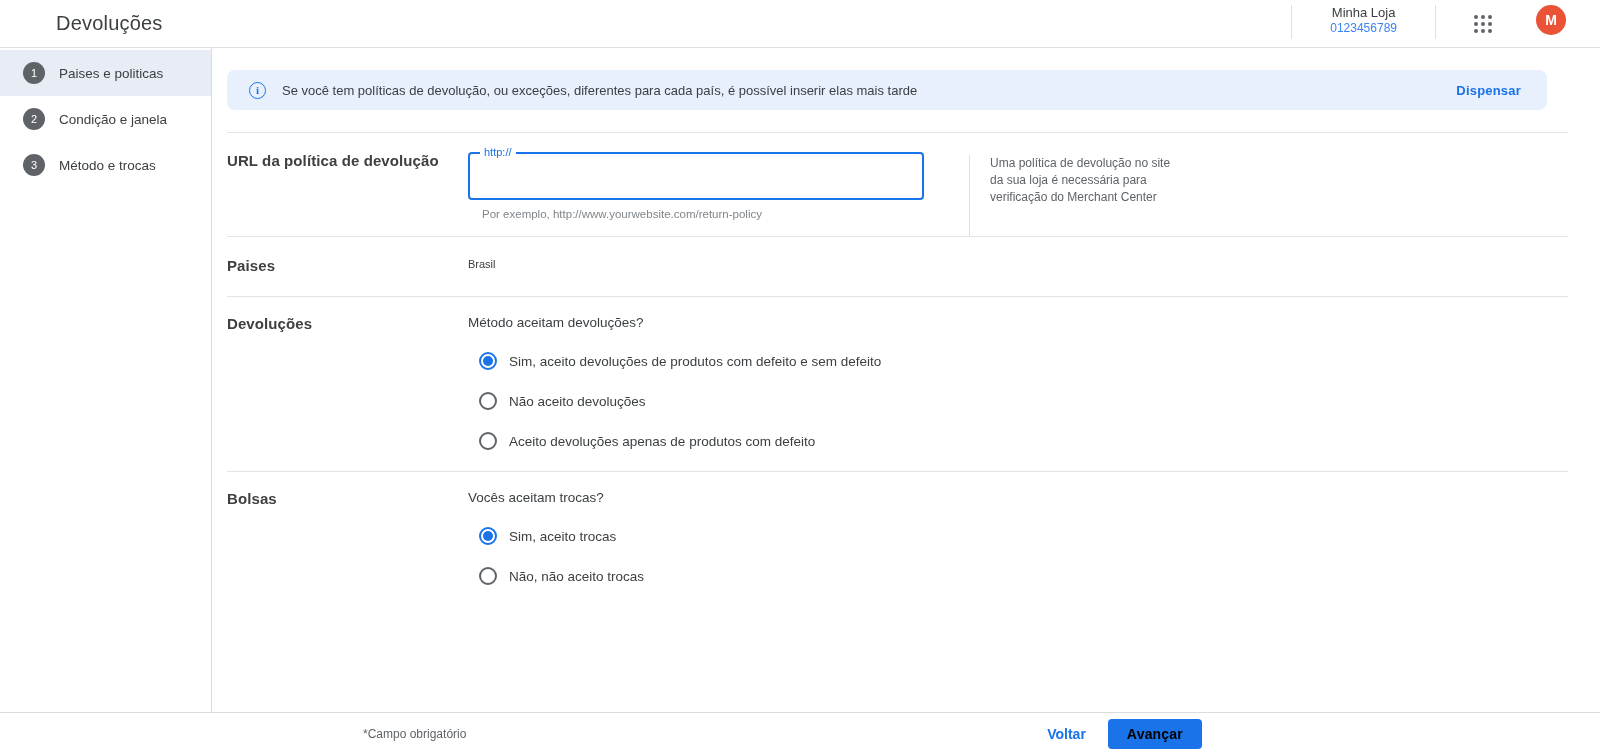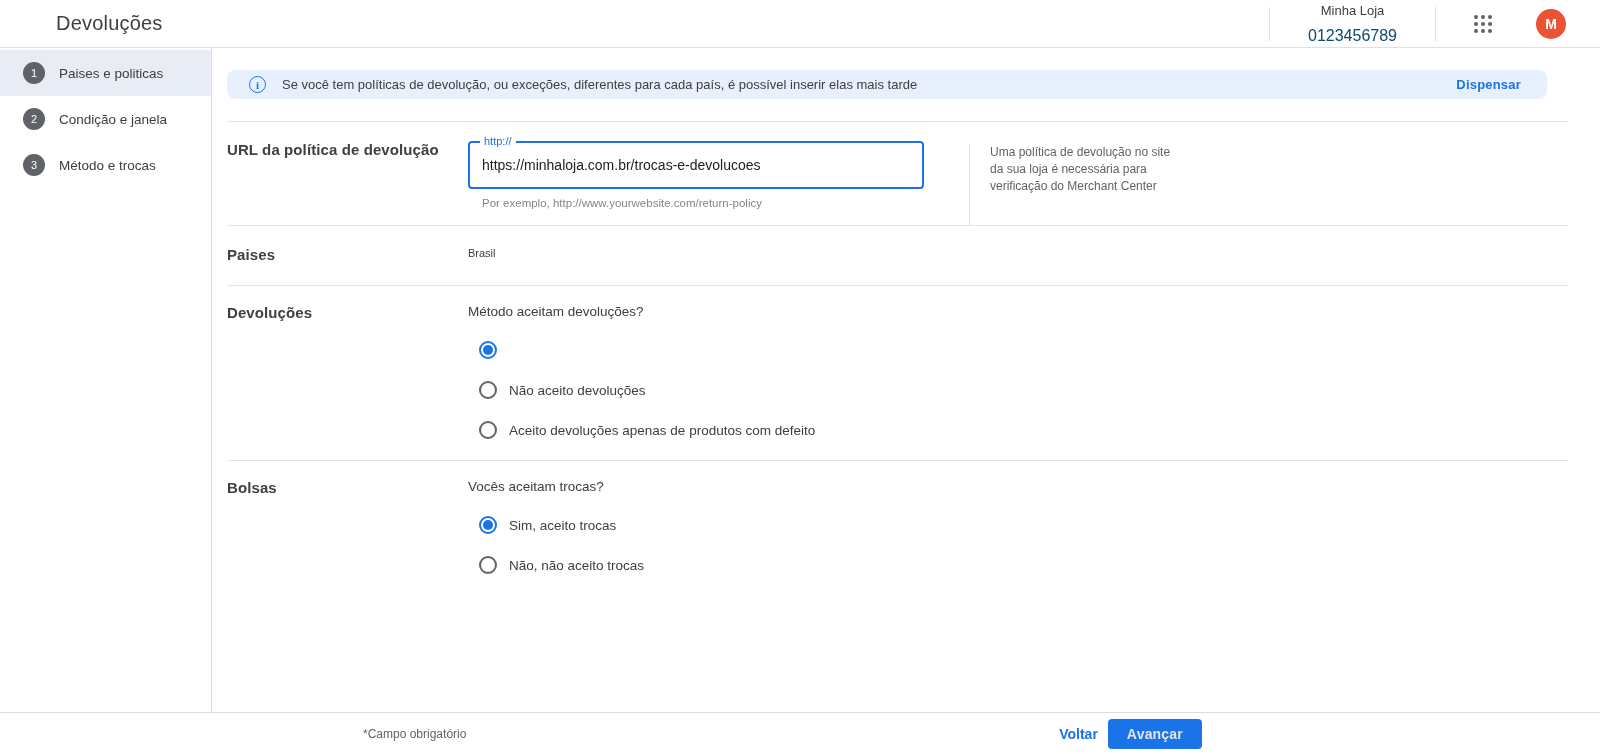--- a/index.html
+++ b/index.html
@@ -3,25 +3,25 @@
 <meta charset="utf-8">
 <style>
   * { margin:0; padding:0; box-sizing:border-box; }
   html,body { width:1600px; height:754px; background:#fff;
     font-family:"Liberation Sans", sans-serif; color:#3c4043; overflow:hidden; }
 
   
   .header { height:48px; display:flex; align-items:center; background:#fff;
     border-bottom:1px solid #e0e0e0; }
   .app-title { margin-left:56px; font-size:20px; color:#3c4043; letter-spacing:.2px; }
-  .header-right { margin-left:auto; display:flex; align-items:center; margin-right:34px;gap:20px; }
+  .header-right { margin-left:auto; display:flex; align-items:flex-start; margin-right:34px;gap:20px; }
   .v-div { width:1px; height:34px; background:#e0e0e0; }
   .account { text-align:center; padding:0 18px; cursor:pointer; }
   .account-name { font-size:13px; color:#3c4043; }
-  .account-id { font-size:16px; color:#0c4a6e; margin-top:9px; }
+  .account-id { font-size:12px; color:#3b82f6; margin-top:1px; }
   .apps-btn { padding:10px 16px 10px 18px; cursor:pointer; }
   .apps-grid { width:18px; height:18px; position:relative; }
   .apps-grid::before { content:""; position:absolute; left:0; top:0;
     width:4px; height:4px; border-radius:50%; background:#5f6368;
     box-shadow:7px 0 0 #5f6368,14px 0 0 #5f6368,
                0 7px 0 #5f6368,7px 7px 0 #5f6368,14px 7px 0 #5f6368,
                0 14px 0 #5f6368,7px 14px 0 #5f6368,14px 14px 0 #5f6368; }
   .avatar { width:30px; height:30px; border-radius:50%; background:#ea5335; color:#fff;
     font-size:14px; font-weight:700; display:flex; align-items:center; justify-content:center;
     margin-left:8px; cursor:pointer; }
@@ -33,21 +33,21 @@
   .step.active { background:#e7ecf5; }
   .step-circle { width:22px; height:22px; border-radius:50%; background:#5f6368; color:#fff;
     font-size:11px; display:flex; align-items:center; justify-content:center;
     margin-right:14px; flex:0 0 22px; }
   .step-label { font-size:13.5px; color:#3c4043; }
 
   .content { flex:1; padding-left:15px; overflow:hidden; display:flex; flex-direction:column; }
 
   
   .banner-wrap { margin-right:32px; padding-bottom:22px; border-bottom:1px solid #e4e4e4; }
-  .banner { margin-top:22px; margin-right:21px; height:29px; background:#e8f0fe;
+  .banner { margin-top:22px; margin-right:21px; height:40px; background:#e8f0fe;
     border-radius:8px; display:flex; align-items:center; padding:0 26px 0 22px; }
   .info-icon { width:17px; height:17px; border:1.5px solid #1a73e8; border-radius:50%;
     color:#1a73e8; font-size:11px; font-weight:700; display:flex; align-items:center;
     justify-content:center; flex:0 0 17px; }
   .info-icon::after { content:"i"; font-family:"Liberation Serif", serif; }
   .banner-msg { margin-left:16px; font-size:13px; color:#3c4043; }
   .banner-dismiss { margin-left:auto; color:#1a73e8; font-size:13px; font-weight:700;
     cursor:pointer; letter-spacing:.2px; }
 
   
@@ -85,21 +85,21 @@
     width:10px; height:10px; border-radius:50%; background:#1a73e8; }
   .radio-label { margin-left:12px; font-size:13.5px; color:#3c4043; }
 
   
   .footer { height:42px; border-top:1px solid #dadce0; background:#fff; display:flex;
     align-items:center; padding-left:363px; }
   .required-note { font-size:12px; color:#5f6368; }
   .footer-actions { margin-left:auto; margin-right:398px; display:flex; align-items:center; }
   .btn-text { color:#1a73e8; font-size:14px; font-weight:600; background:none; border:none;
     cursor:pointer; padding:6px 10px; font-family:"Liberation Sans", sans-serif; }
-  .btn-primary { background:#1a73e8; color:#e5e5e5; font-size:14px;
+  .btn-primary { margin-left:12px; background:#1a73e8; color:#000000; font-size:14px;
     font-weight:600; border:none; border-radius:4px; padding:7px 19px; cursor:pointer;
     font-family:"Liberation Sans", sans-serif; letter-spacing:.2px; }
 </style>
 </head>
 <body>
 
 <div class="header">
   <div class="app-title">Devoluções</div>
   <div class="header-right">
     <div class="v-div"></div>
@@ -142,21 +142,20 @@
       </div>
     </div>
 
     <div class="section sec-url">
       <div class="label-col">
         <div class="sec-title">URL da política de devolução</div>
       </div>
       <div class="url-col">
         <div class="input-box">
           <div class="float-label">http://</div>
-          <input type="text" value="https://minhaloja.com.br/trocas-e-devolucoes" style="">
         </div>
         <div class="input-helper">Por exemplo, http://www.yourwebsite.com/return-policy</div>
       </div>
       <div class="side-note">Uma política de devolução no site da sua loja é necessária para verificação do Merchant Center</div>
     </div>
 
     <div class="section sec-countries">
       <div class="label-col">
         <div class="sec-title">Paises</div>
       </div>
@@ -164,20 +163,21 @@
     </div>
 
     <div class="section sec-radios sec-returns">
       <div class="label-col">
         <div class="sec-title">Devoluções</div>
       </div>
       <div>
         <div class="question">Método aceitam devoluções?</div>
         <div class="radio-row">
           <div class="radio checked"></div>
+          <div class="radio-label">Sim, aceito devoluções de produtos com defeito e sem defeito</div>
         </div>
         <div class="radio-row">
           <div class="radio"></div>
           <div class="radio-label">Não aceito devoluções</div>
         </div>
         <div class="radio-row">
           <div class="radio"></div>
           <div class="radio-label">Aceito devoluções apenas de produtos com defeito</div>
         </div>
       </div>

